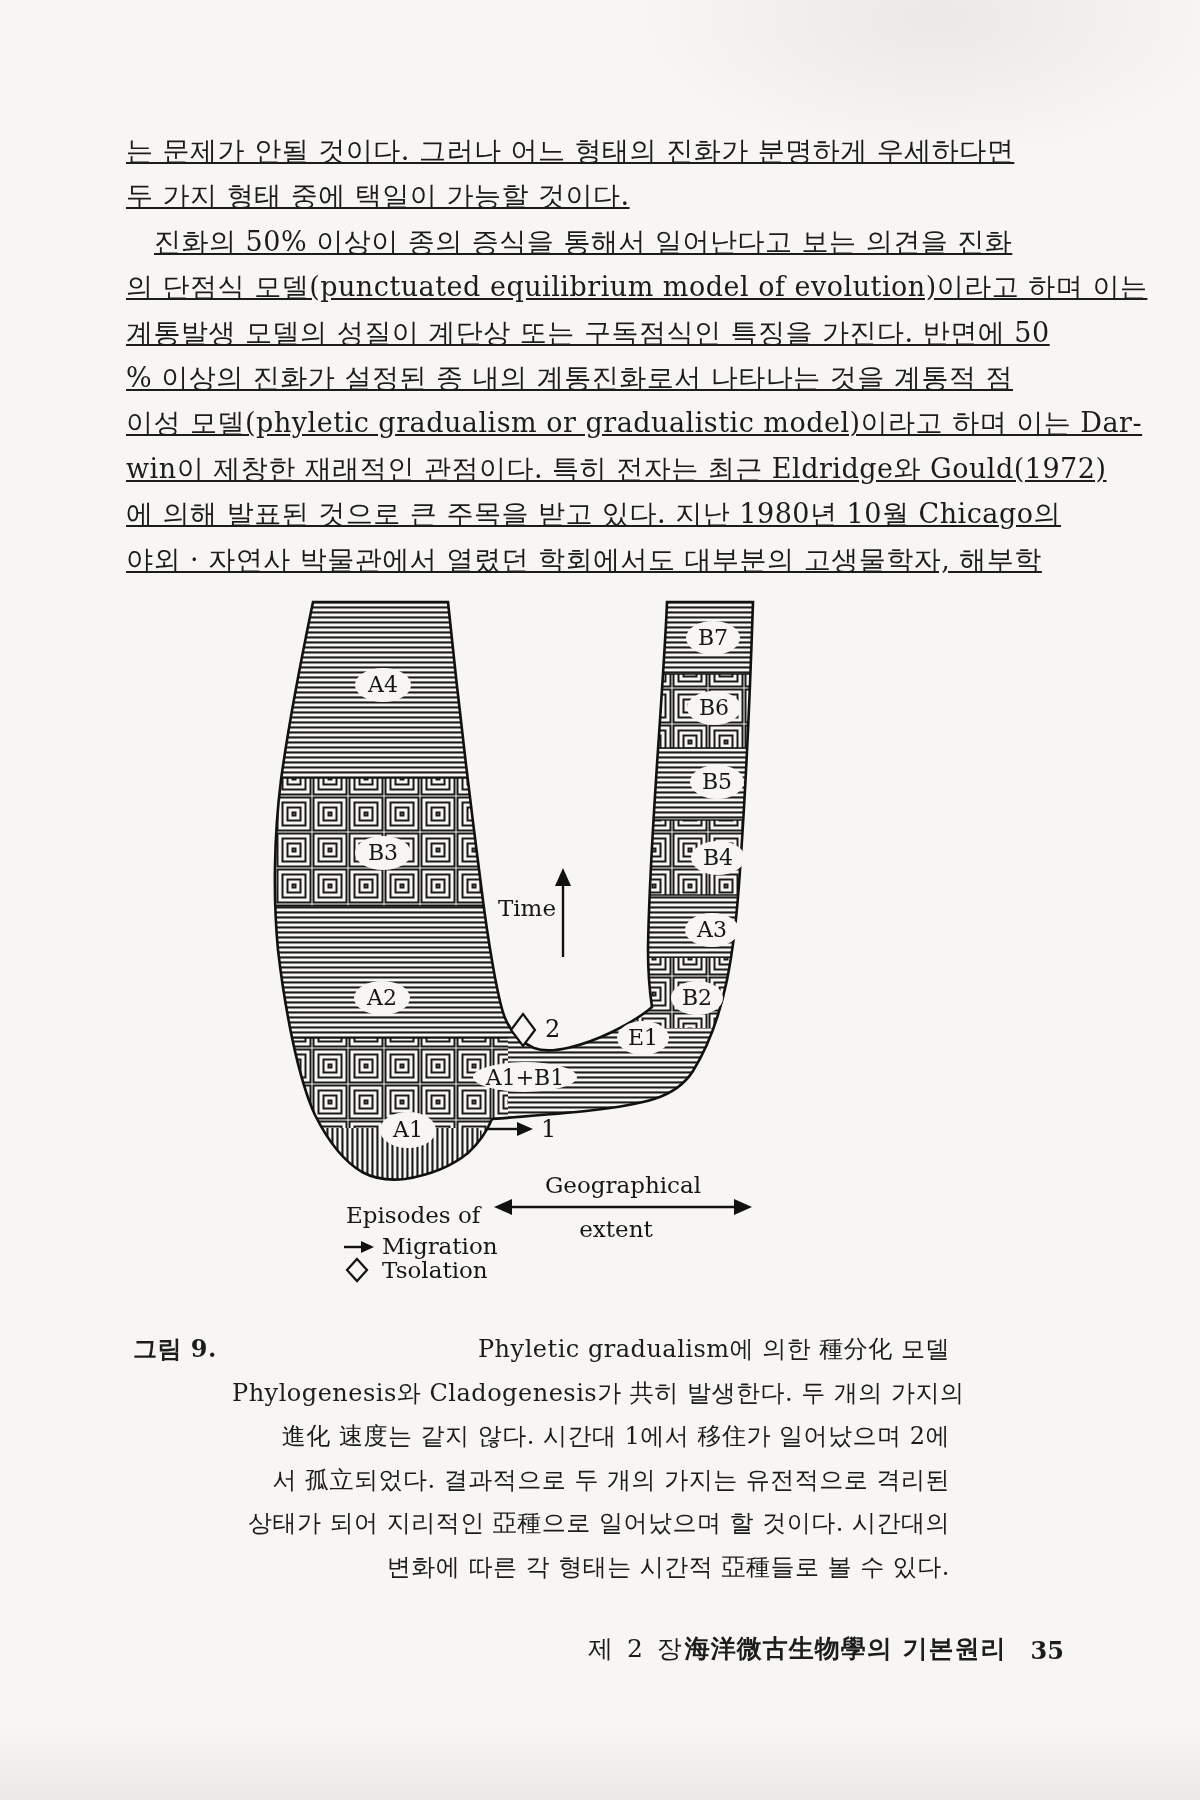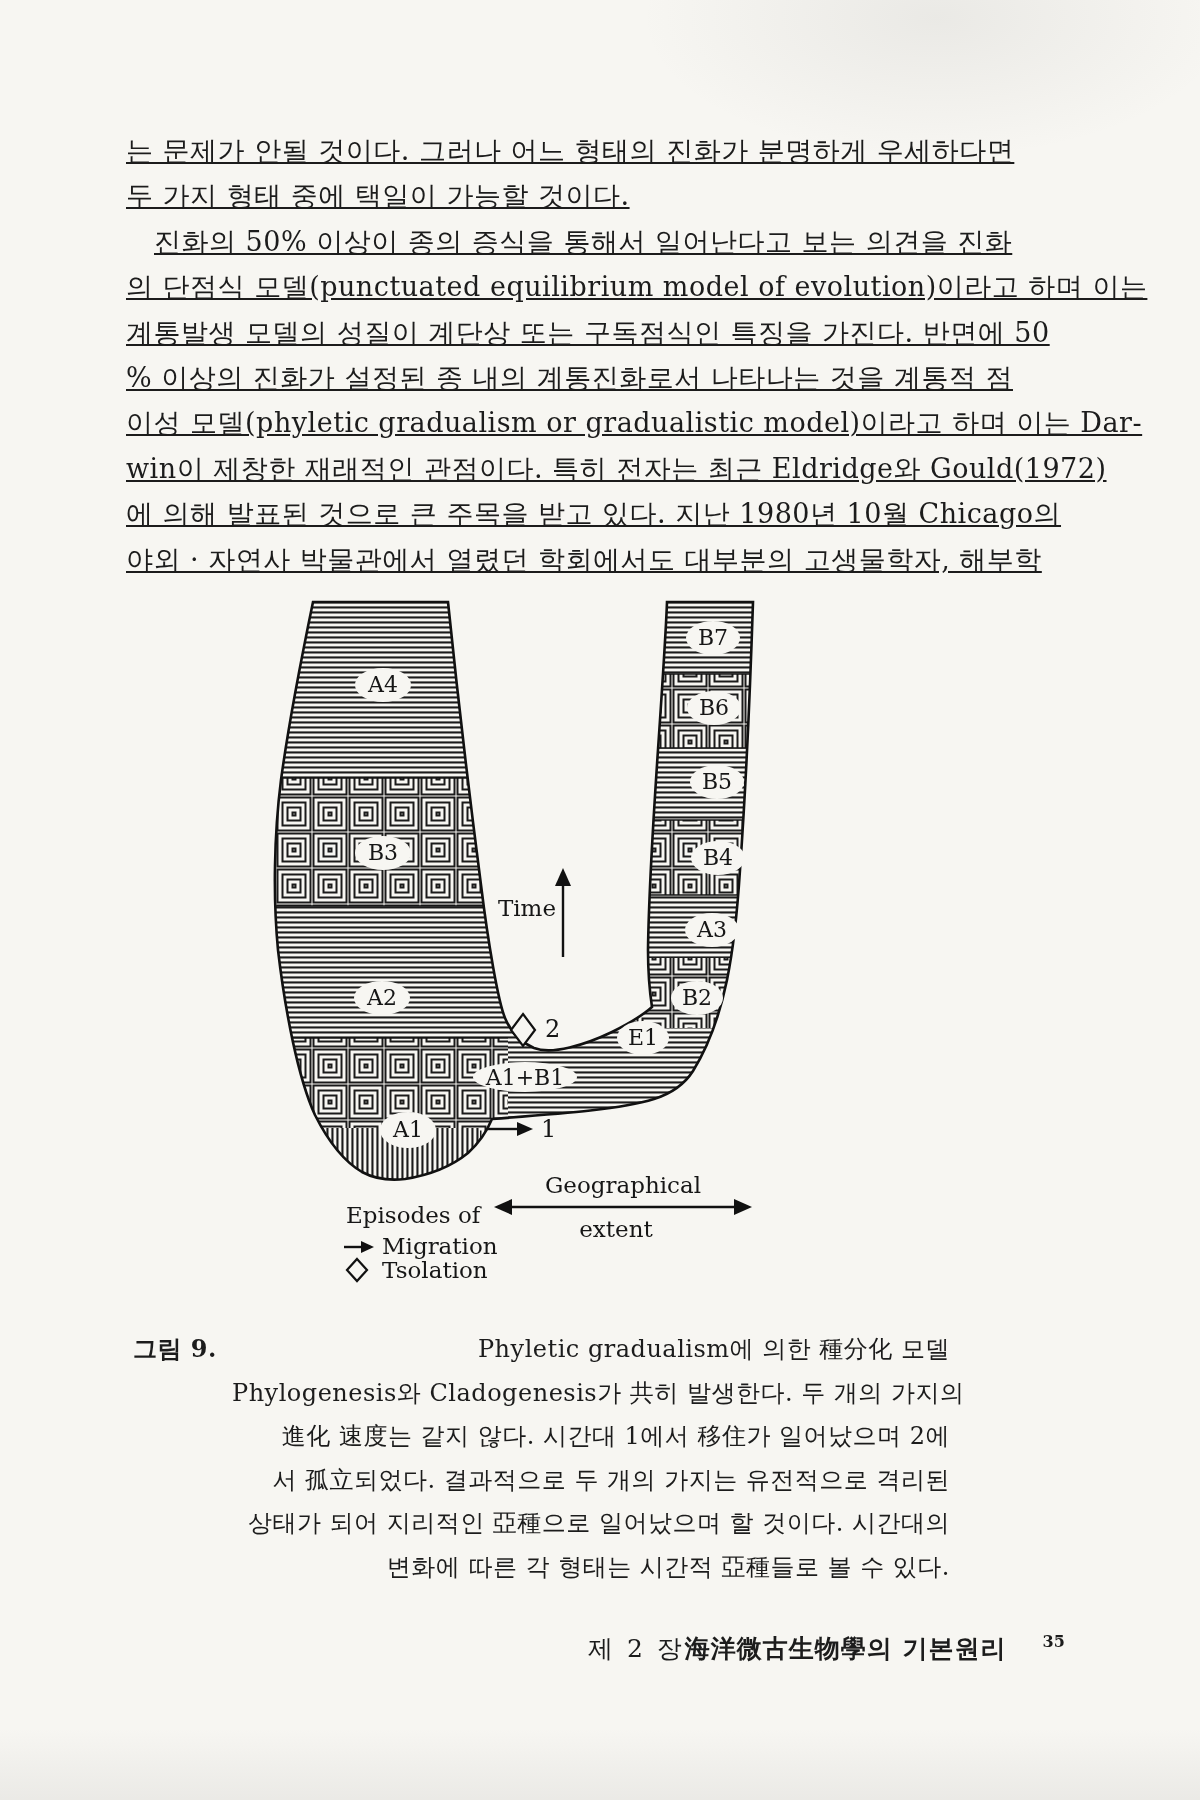--- a/index.html
+++ b/index.html
@@ -30,25 +30,25 @@
   .caption{
     position:absolute;left:133px;top:1328px;width:830px;
     font-size:24px;letter-spacing:0.5px;
   }
   .cap-row{display:flex;align-items:baseline;}
   .cap-label{width:82px;flex:0 0 82px;font-weight:bold;white-space:nowrap;}
   .cap-body{width:735px;}
   .cap-line{height:43.5px;line-height:43.5px;white-space:nowrap;text-align:right;margin-left:17px;}
   .footer{
     position:absolute;left:588px;top:1632px;
-    font-size:25px;display:flex;align-items:flex-start;white-space:nowrap;
+    font-size:25px;display:flex;align-items:flex-end;white-space:nowrap;
   }
   .footer .chapter{letter-spacing:3px;}
   .footer .book{font-weight:bold;letter-spacing:1px;}
-  .footer .pnum{margin-left:36px;font-weight:bold;font-size:16px;}
+  .footer .pnum{margin-left:24px;font-weight:bold;font-size:24px;}
   .figure{position:absolute;left:240px;top:580px;width:560px;height:720px;}
   svg text{fill:#161616;font-family:"DejaVu Serif","Liberation Serif",serif;}
 </style>
 </head>
 <body>
 
 <div class="page">
 
   <div class="body-text">
     <div class="line">는 문제가 안될 것이다.  그러나 어느 형태의 진화가 분명하게 우세하다면</div>

